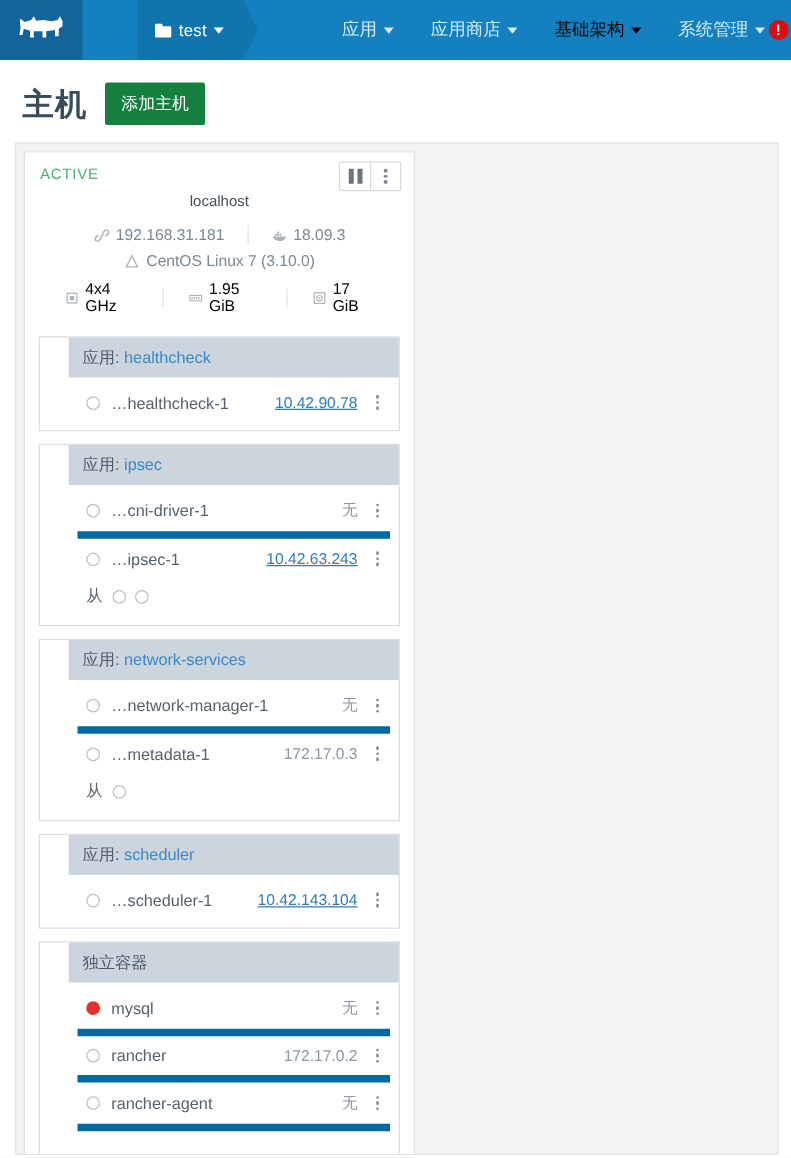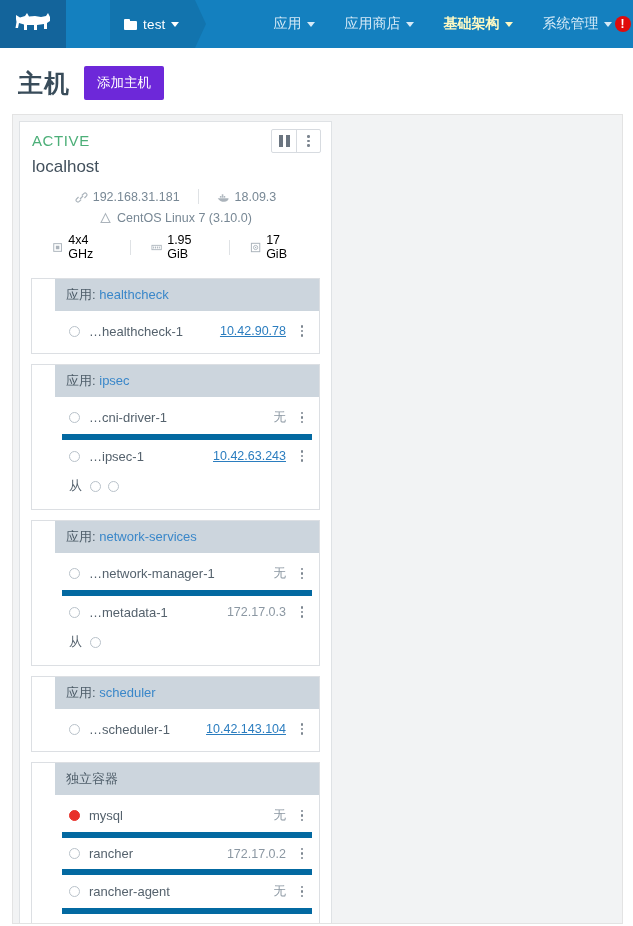--- a/index.html
+++ b/index.html
@@ -63,41 +63,41 @@
     display: flex; align-items: stretch; margin-left: 20px; flex: 1 1 auto;
   }
   .nav-item {
     display: flex; align-items: center;
     color: #d6eaf7; font-size: 14px;
     padding: 0 15px;
     white-space: nowrap;
     cursor: pointer;
     position: relative;
   }
-  .nav-item.active { color: #fef9c3; font-weight: bold; }
+  .nav-item.active { color: #000000; font-weight: normal; }
   .alert-badge {
     display: inline-flex; align-items: center; justify-content: center;
     width: 16px; height: 16px; border-radius: 50%;
     background: #e00b0b; color: #fff;
     font-size: 12px; font-weight: bold; line-height: 1;
     margin-left: 3px; margin-right: 1px;
   }
 
   
   .page-head {
     display: flex; align-items: center;
     padding: 18px 0 14px 18px;
   }
   .page-title {
     font-size: 25px; color: #394c5a; font-weight: bold;
     letter-spacing: 1px;
   }
   .btn-primary {
     margin-left: 14px;
-    background: #6d28d9;
+    background: #15803d;
     color: #ffffff;
     border: none;
     font-size: 13.5px;
     padding: 8px 13px;
     border-radius: 2px;
     cursor: pointer;
     font-family: inherit;
   }
 
   
@@ -111,42 +111,42 @@
   }
 
   
   .host-card {
     width: 313px;
     background: #ffffff;
     border: 1px solid #dfe2e5;
   }
   .host-card-top { padding: 10px 12px 6px 12px; position: relative; }
   .host-state {
-    color: #4caf78; font-size: 15px; letter-spacing: .6px;
+    color: #4caf78; font-size: 12px; letter-spacing: .6px;
     font-weight: 500;
   }
   .host-actions {
     position: absolute; right: 10px; top: 7px;
     display: flex; border: 1px solid #d7dbe0; border-radius: 2px;
     background: #fff;
   }
   .host-actions .act {
     width: 24px; height: 22px;
     display: flex; align-items: center; justify-content: center;
     cursor: pointer;
   }
   .host-actions .act + .act { border-left: 1px solid #d7dbe0; }
   .pause-glyph { display:flex; gap:3px; }
   .pause-glyph i { display:block; width:4px; height:12px; background:#6b7580; }
   .dots-v { display:flex; flex-direction:column; gap:2px; align-items:center; }
   .dots-v i { display:block; width:2.5px; height:2.5px; border-radius:50%; background:#7b858f; }
 
   .host-name {
-    text-align: left;
-    font-size: 17px; color: #42505c;
+    text-align: center;
+    font-size: 12px; color: #42505c;
     margin: 8px 0 12px 0;
   }
   .host-meta {
     display: flex; justify-content: center; align-items: flex-end;
     font-size: 12.5px; color: #788895;
     gap: 0;
     margin-bottom: 7px;
   }
   .host-meta .cell {
     display: flex; align-items: center; gap: 5px;

